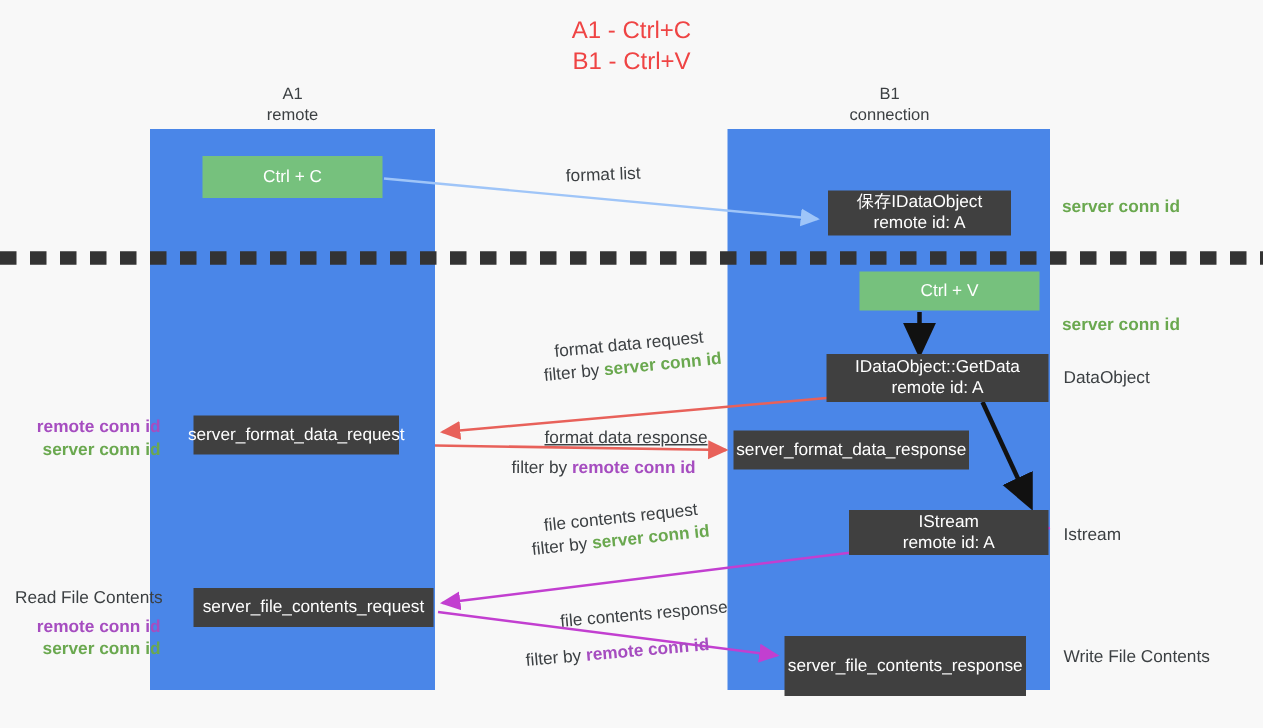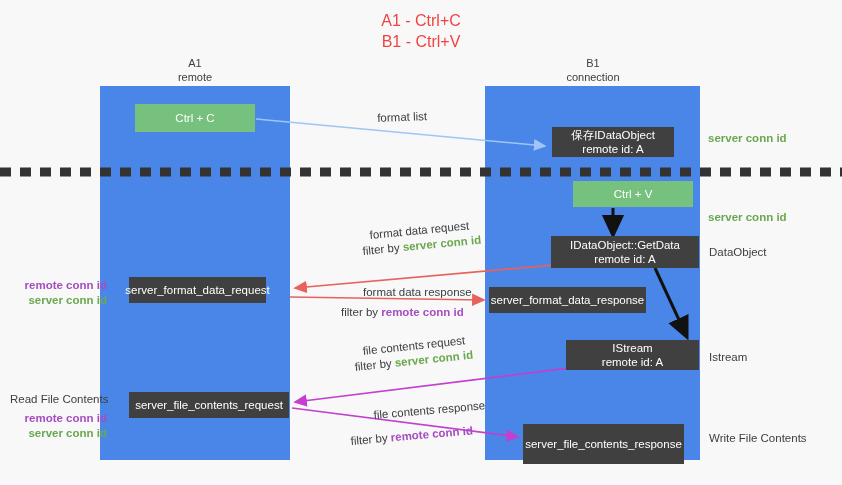--- a/index.html
+++ b/index.html
@@ -71,21 +71,21 @@
 
   .arrow-label{
     position:absolute;color:#3c4043;font-size:11.5px;line-height:15px;
     white-space:nowrap;transform-origin:left top;
   }
 
   #al-formatlist{left:377px;top:111px;transform:rotate(-2.2deg);}
 
   #al-fdr1{left:369px;top:228px;transform:rotate(-5.5deg);}
   #al-fdr2{left:362px;top:244px;transform:rotate(-5.5deg);}
-  #al-fdresp1{left:363px;top:285px;}
+  #al-fdresp1{left:363px;top:285px;text-decoration:underline;}
   #al-fdresp2{left:341px;top:305px;}
 
   #al-fcr1{left:362px;top:344px;transform:rotate(-6deg);}
   #al-fcr2{left:354px;top:360px;transform:rotate(-6deg);}
   #al-fcresp1{left:373px;top:408px;transform:rotate(-5deg);}
   #al-fcresp2{left:350px;top:434px;transform:rotate(-5deg);}
 </style>
 </head>
 <body>
 

